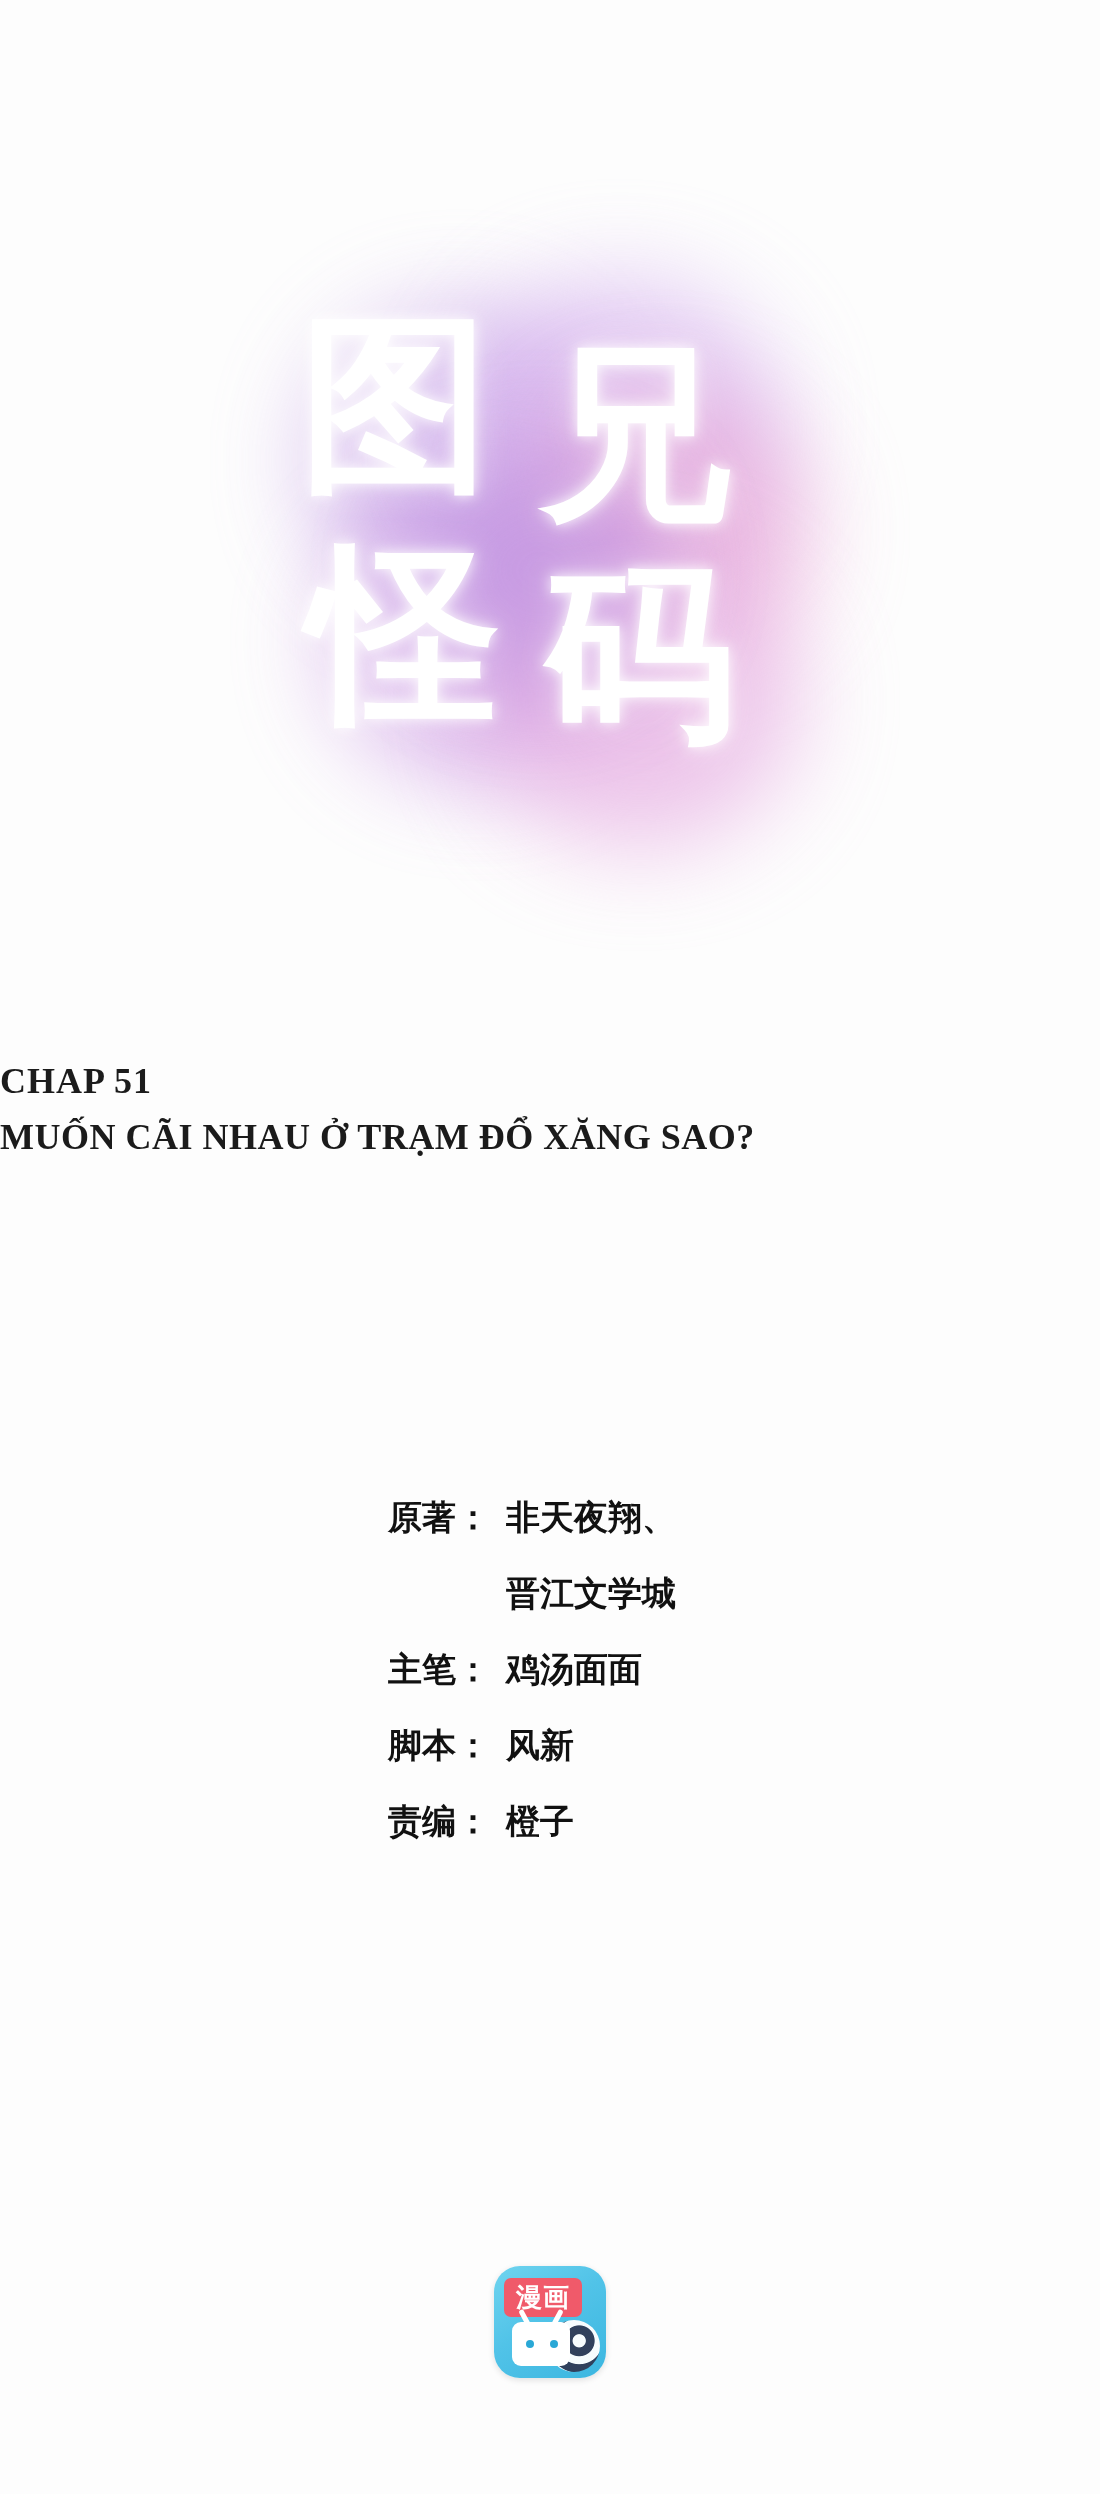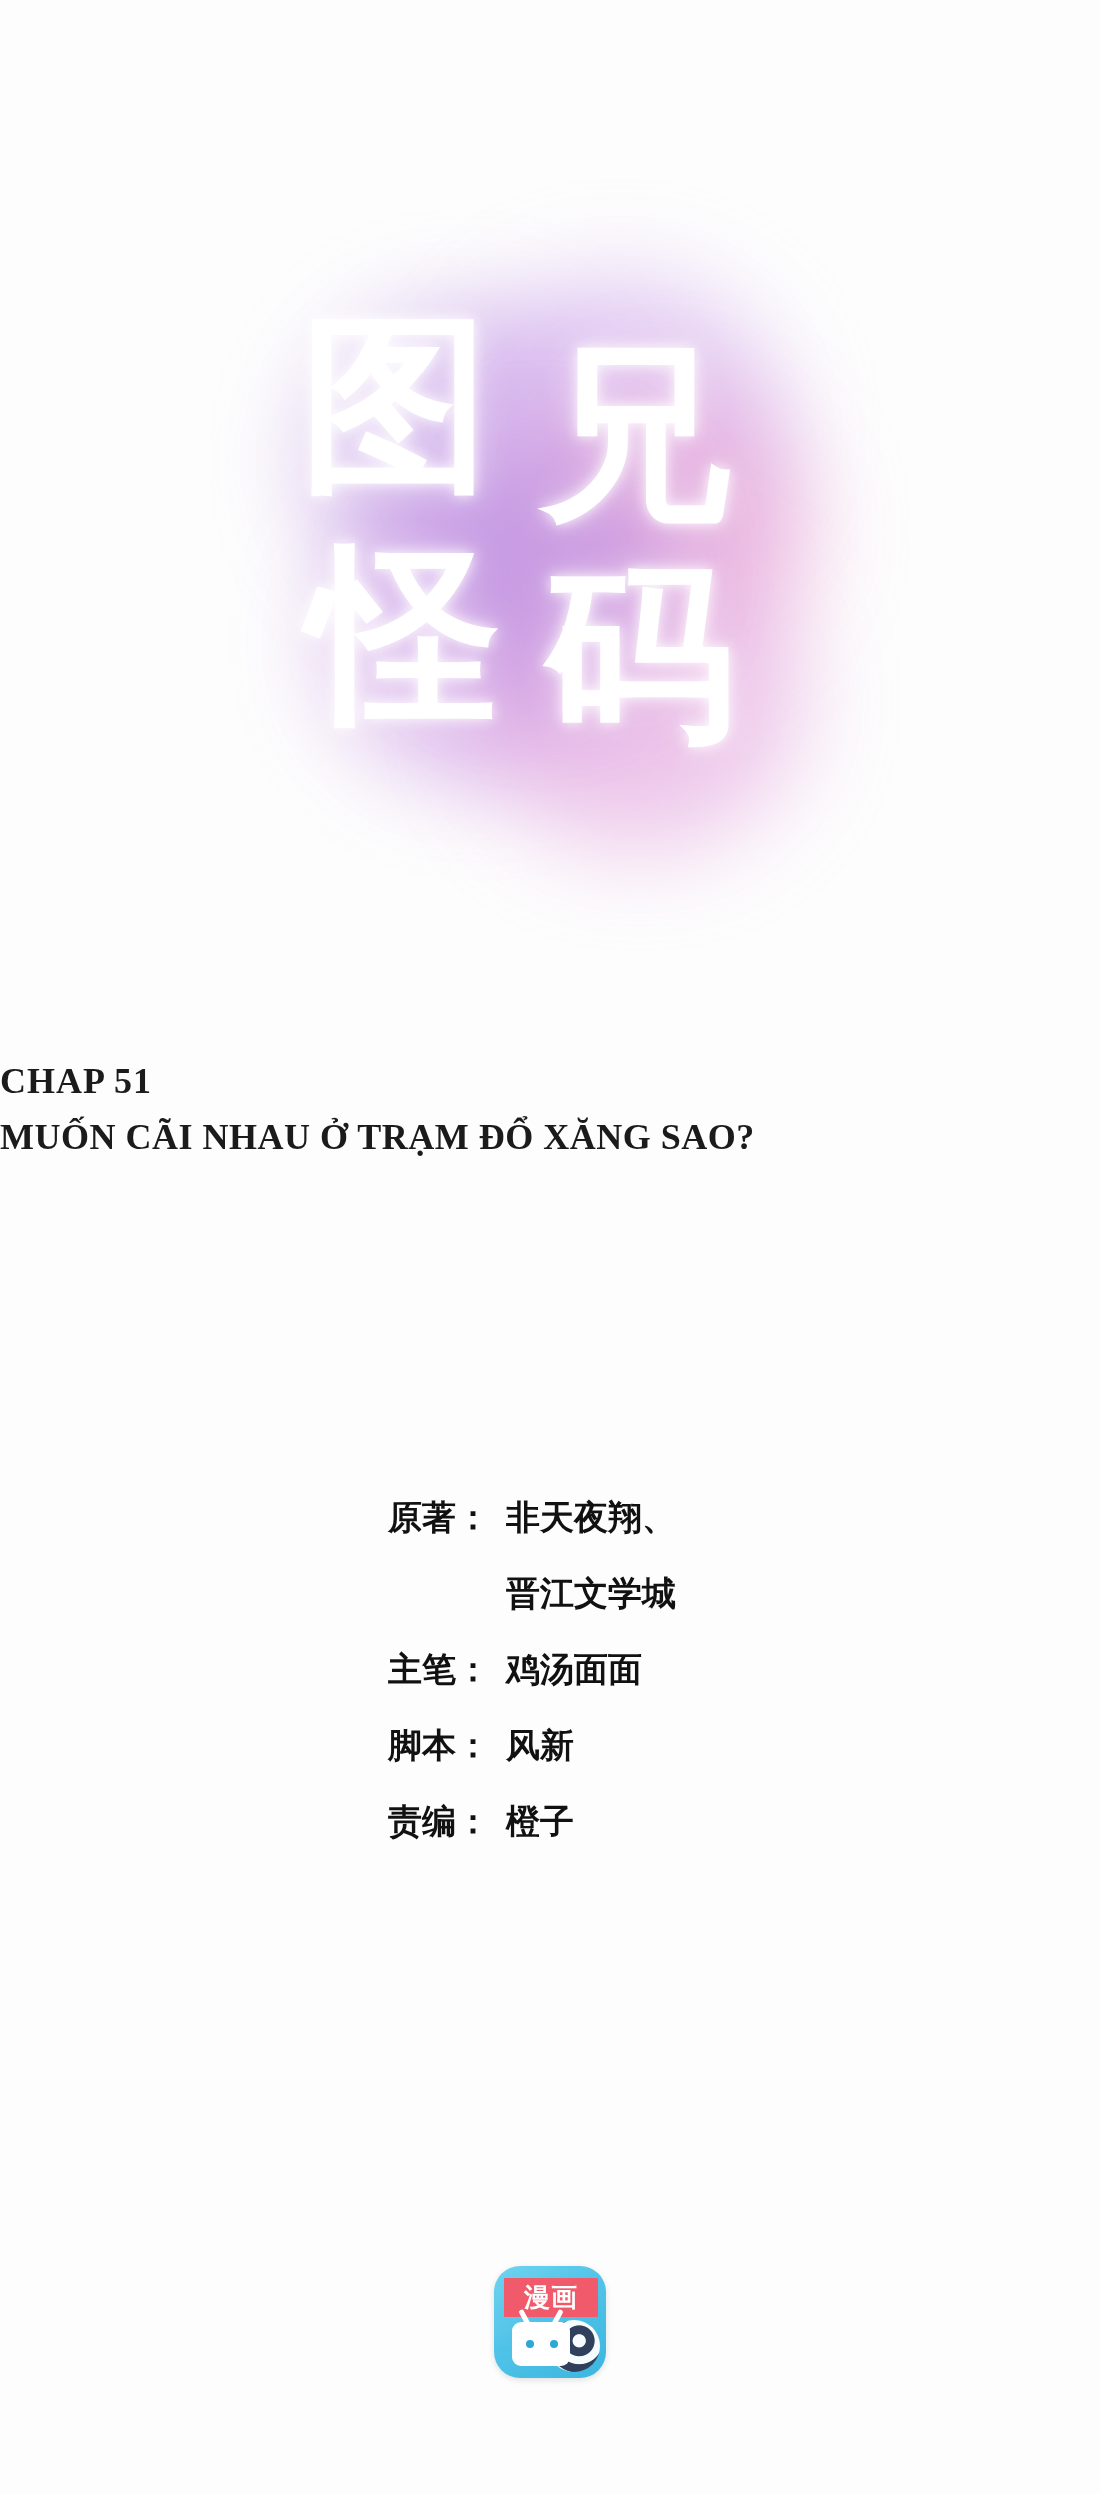--- a/index.html
+++ b/index.html
@@ -151,22 +151,22 @@
   .brand-icon .tag {
     position: absolute;
     left: 10px;
     top: 12px;
     background: #f05a6a;
     color: #ffffff;
     font-family: "DejaVu Sans", sans-serif;
     font-weight: 700;
     font-size: 26px;
     line-height: 1;
-    padding: 6px 20px 7px;
-    border-radius: 1px;
+    padding: 6px 12px 7px;
+    border-radius: 7px;
     letter-spacing: 1px;
   }
   .brand-icon .tv {
     position: absolute;
     left: 18px;
     bottom: 12px;
     width: 58px;
     height: 44px;
     background: #ffffff;
     border-radius: 9px;

